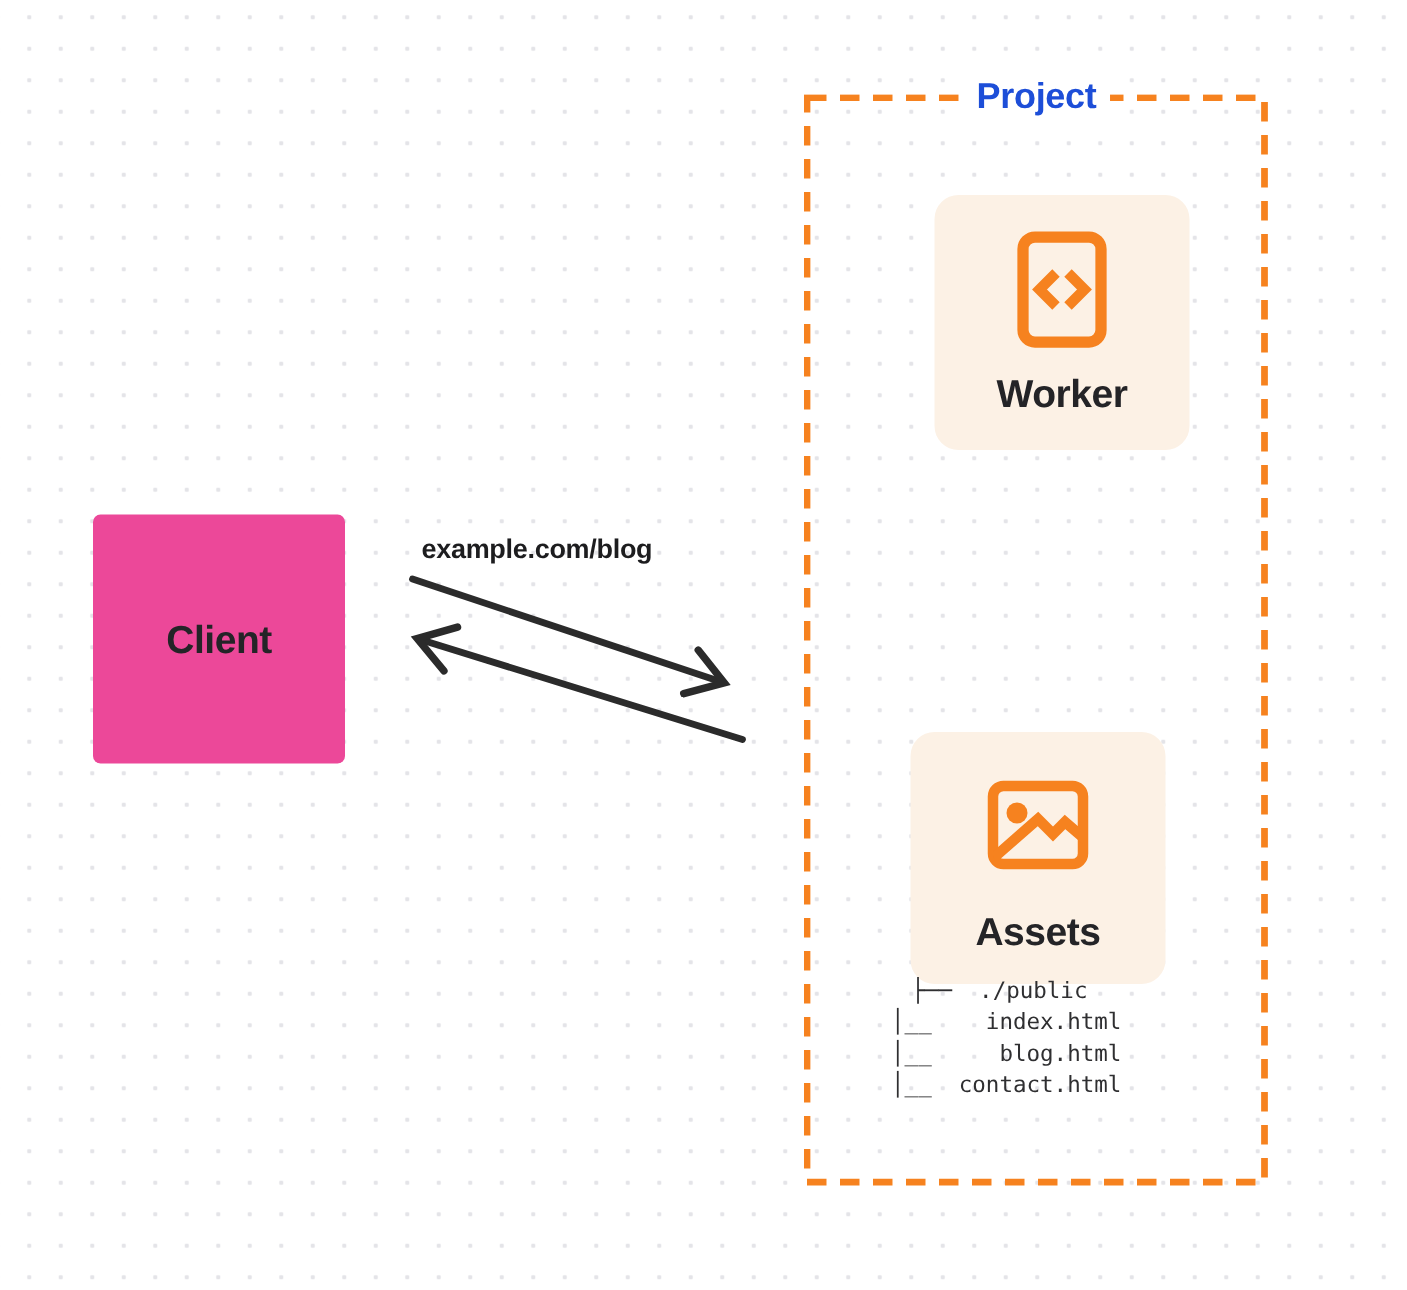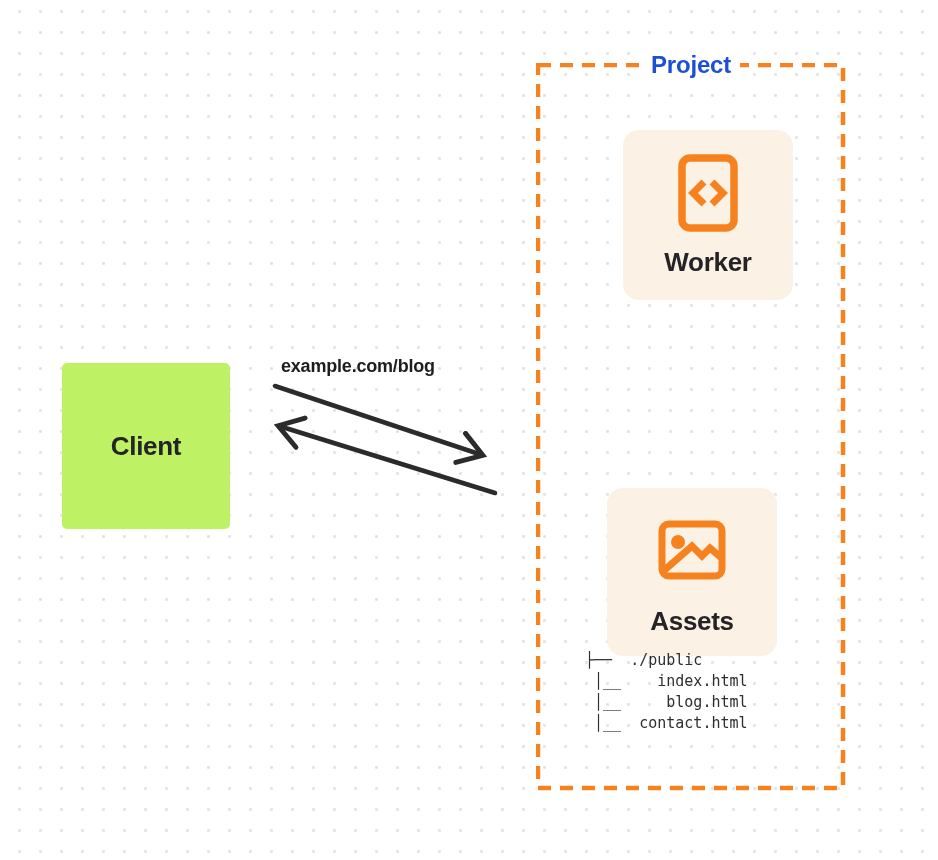--- a/index.html
+++ b/index.html
@@ -10,22 +10,22 @@
     background-color: #ffffff;
     background-image: radial-gradient(circle, #e4e4e8 1.3px, rgba(0,0,0,0) 1.7px);
     background-size: 21px 21px;
     background-position: 9px 1px;
     overflow: hidden;
   }
   .abs { position: absolute; }
 
   
   .client-box {
-    left: 62px; top: 363px; width: 168px; height: 166px;
-    background: #bef264;
+    left: 62px; top: 343px; width: 168px; height: 166px;
+    background: #ec4899;
     border-radius: 5px;
     display: flex; align-items: center; justify-content: center;
   }
   .client-label {
     font-size: 26px; font-weight: 700; color: #242427; letter-spacing: -0.3px;
   }
 
   
   .request-label {
     left: 281px; top: 340px;
@@ -62,20 +62,21 @@
   .assets-card .card-icon { margin-top: 32px; }
   .assets-card .card-label { margin-top: 26px; }
 
   
   .file-tree {
     left: 585px; top: 650px;
     font-family: "DejaVu Sans Mono", monospace;
     font-size: 15px; line-height: 21px;
     color: #2f2f31;
     white-space: pre;
+    text-align: center;
   }
 </style>
 </head>
 <body>
 
 <div class="abs client-box">
   <span class="client-label">Client</span>
 </div>
 
 <div class="abs request-label">example.com/blog</div>

